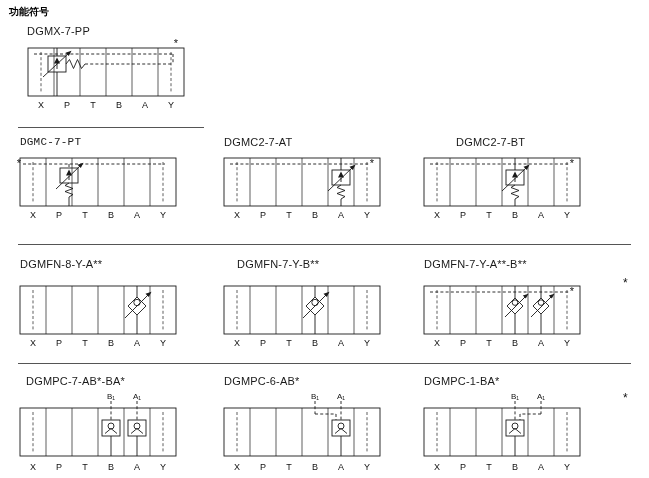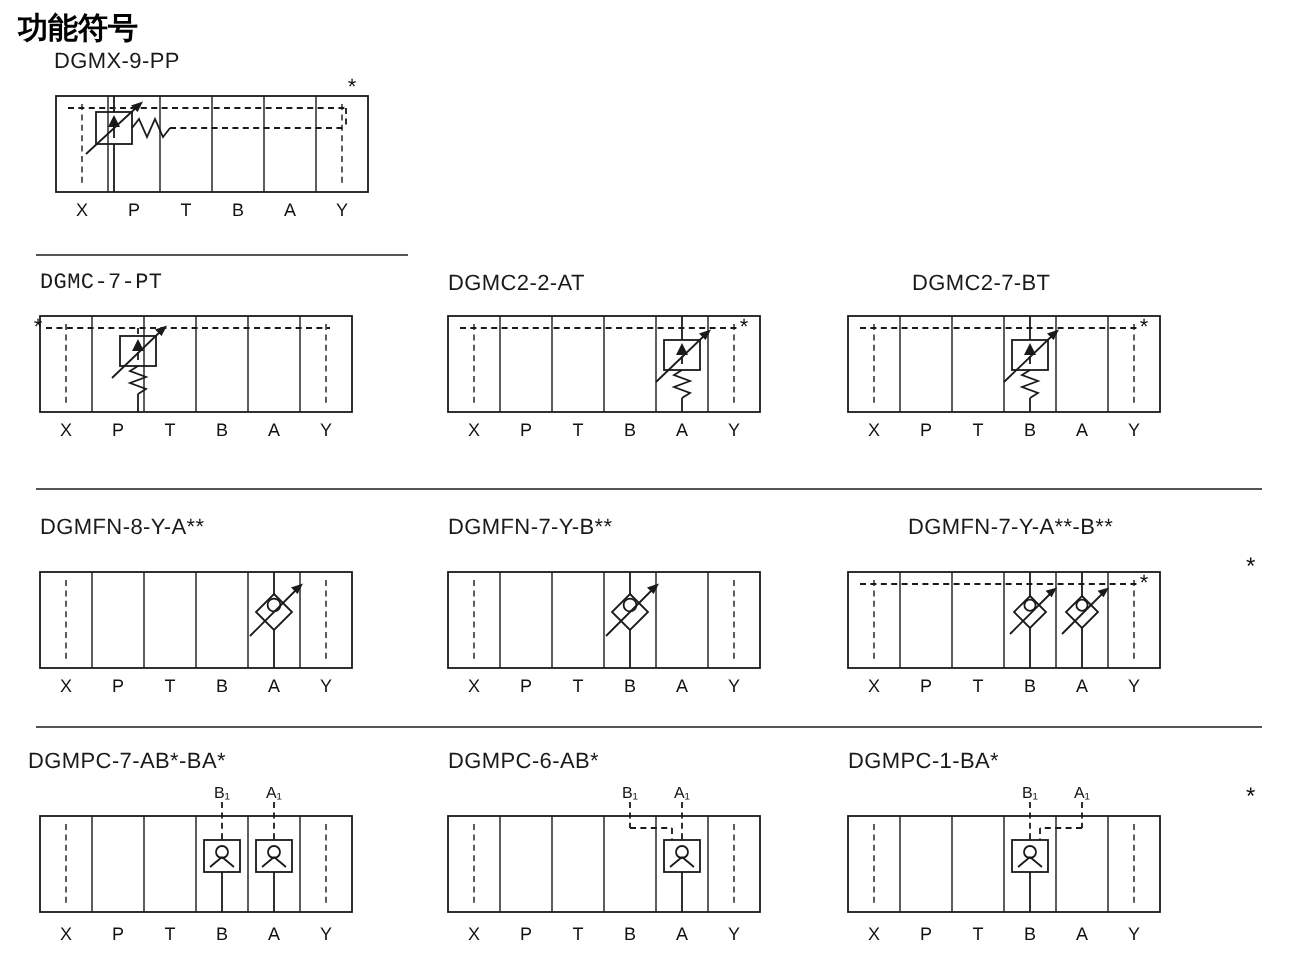--- a/index.html
+++ b/index.html
@@ -3,21 +3,21 @@
 <meta charset="utf-8">
 <style>
   * { margin:0; padding:0; box-sizing:border-box; }
   html,body { background:#ffffff; }
   body {
     width:649px; height:478px; position:relative; overflow:hidden;
     font-family:"Liberation Sans","DejaVu Sans",sans-serif; color:#111;
   }
   .page-title {
     position:absolute; left:9px; top:5px;
-    font-size:15px; font-weight:bold; color:#000;
+    font-size:10px; font-weight:bold; color:#000;
   }
   .dlabel {
     position:absolute; font-size:11px; color:#1a1a1a; letter-spacing:.2px;
   }
   .hr { position:absolute; height:1px; background:#555; }
   .diagram { position:absolute; }
   .footnote-ast { position:absolute; font-size:12px; color:#111; }
   svg text { font-family:"Liberation Sans","DejaVu Sans",sans-serif; }
   .s { stroke:#1a1a1a; stroke-width:0.9; fill:none; }
   .thin { stroke-width:0.7; }
@@ -25,21 +25,21 @@
   .f { fill:#1a1a1a; stroke:none; }
   .port { font-size:9px; text-anchor:middle; fill:#111; }
   .sub  { font-size:8px; text-anchor:middle; fill:#111; }
   .ast  { font-size:11px; text-anchor:middle; fill:#111; }
 </style>
 </head>
 <body>
 
 <div class="page-title">功能符号</div>
 
-<div class="dlabel" style="left:27px; top:25px;">DGMX-9-PP</div>
+<div class="dlabel" style="left:27px; top:25px;">DGMX-7-PP</div>
 
 <svg class="diagram" style="left:24px; top:38px;" width="168" height="76" viewBox="0 0 168 76">
   <g>
     <rect class="s" x="4" y="10" width="156" height="48"></rect>
     <line class="s thin" x1="30" y1="10" x2="30" y2="58"></line>
     <line class="s thin" x1="56" y1="10" x2="56" y2="58"></line>
     <line class="s thin" x1="82" y1="10" x2="82" y2="58"></line>
     <line class="s thin" x1="108" y1="10" x2="108" y2="58"></line>
     <line class="s thin" x1="134" y1="10" x2="134" y2="58"></line>
     <line class="s thin d" x1="17" y1="14" x2="17" y2="54"></line>
@@ -67,21 +67,21 @@
     <text class="port" x="69" y="70">T</text>
     <text class="port" x="95" y="70">B</text>
     <text class="port" x="121" y="70">A</text>
     <text class="port" x="147" y="70">Y</text>
   </g>
 </svg>
 
 <div class="hr" style="left:18px; top:127px; width:186px;"></div>
 
 <div class="dlabel" style="left:20px;  top:136px;font-family:Liberation Mono, monospace;">DGMC-7-PT</div>
-<div class="dlabel" style="left:224px; top:136px;">DGMC2-2-AT</div>
+<div class="dlabel" style="left:224px; top:136px;">DGMC2-7-AT</div>
 <div class="dlabel" style="left:424px; top:136px;margin-left:32px;">DGMC2-7-BT</div>
 
 <svg class="diagram" style="left:16px; top:148px;" width="168" height="76" viewBox="0 0 168 76">
   <g>
     <rect class="s" x="4" y="10" width="156" height="48"></rect>
     <line class="s thin" x1="30" y1="10" x2="30" y2="58"></line>
     <line class="s thin" x1="56" y1="10" x2="56" y2="58"></line>
     <line class="s thin" x1="82" y1="10" x2="82" y2="58"></line>
     <line class="s thin" x1="108" y1="10" x2="108" y2="58"></line>
     <line class="s thin" x1="134" y1="10" x2="134" y2="58"></line>
@@ -178,22 +178,22 @@
     <text class="port" x="69" y="70">T</text>
     <text class="port" x="95" y="70">B</text>
     <text class="port" x="121" y="70">A</text>
     <text class="port" x="147" y="70">Y</text>
   </g>
 </svg>
 
 <div class="hr" style="left:18px; top:244px; width:613px;"></div>
 
 <div class="dlabel" style="left:20px;  top:258px;">DGMFN-8-Y-A**</div>
-<div class="dlabel" style="left:224px; top:258px;">DGMFN-7-Y-B**</div>
-<div class="dlabel" style="left:424px; top:258px;margin-left:30px;">DGMFN-7-Y-A**-B**</div>
+<div class="dlabel" style="left:237px; top:258px;">DGMFN-7-Y-B**</div>
+<div class="dlabel" style="left:424px; top:258px;">DGMFN-7-Y-A**-B**</div>
 
 <svg class="diagram" style="left:16px; top:276px;" width="168" height="76" viewBox="0 0 168 76">
   <g>
     <rect class="s" x="4" y="10" width="156" height="48"></rect>
     <line class="s thin" x1="30" y1="10" x2="30" y2="58"></line>
     <line class="s thin" x1="56" y1="10" x2="56" y2="58"></line>
     <line class="s thin" x1="82" y1="10" x2="82" y2="58"></line>
     <line class="s thin" x1="108" y1="10" x2="108" y2="58"></line>
     <line class="s thin" x1="134" y1="10" x2="134" y2="58"></line>
     <line class="s thin d" x1="17" y1="14" x2="17" y2="54"></line>
@@ -284,21 +284,21 @@
     <text class="port" x="95" y="70">B</text>
     <text class="port" x="121" y="70">A</text>
     <text class="port" x="147" y="70">Y</text>
   </g>
 </svg>
 
 <div class="footnote-ast" style="left:623px; top:276px;">*</div>
 
 <div class="hr" style="left:18px; top:363px; width:613px;"></div>
 
-<div class="dlabel" style="left:4px;  top:375px;padding-left:10px;">DGMPC-7-AB*-BA*</div>
+<div class="dlabel" style="left:16px;  top:375px;padding-left:10px;">DGMPC-7-AB*-BA*</div>
 <div class="dlabel" style="left:224px; top:375px;">DGMPC-6-AB*</div>
 <div class="dlabel" style="left:424px; top:375px;">DGMPC-1-BA*</div>
 
 <svg class="diagram" style="left:16px; top:386px;" width="168" height="92" viewBox="0 0 168 92">
   <g>
     <rect class="s" x="4" y="22" width="156" height="48"></rect>
     <line class="s thin" x1="30" y1="22" x2="30" y2="70"></line>
     <line class="s thin" x1="56" y1="22" x2="56" y2="70"></line>
     <line class="s thin" x1="82" y1="22" x2="82" y2="70"></line>
     <line class="s thin" x1="108" y1="22" x2="108" y2="70"></line>

